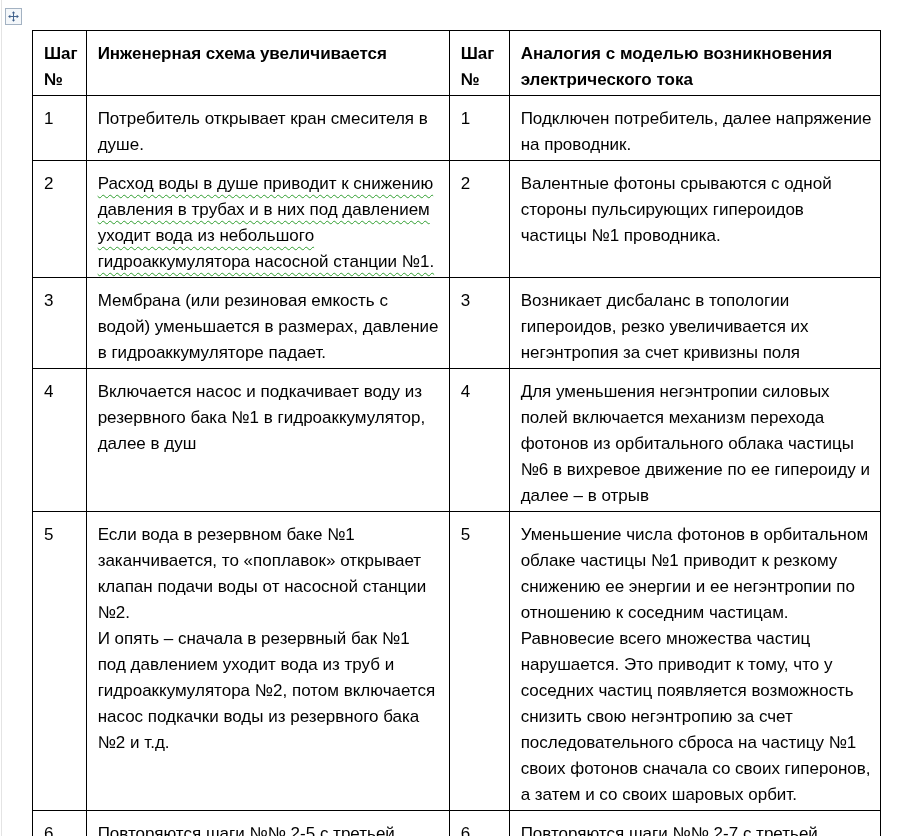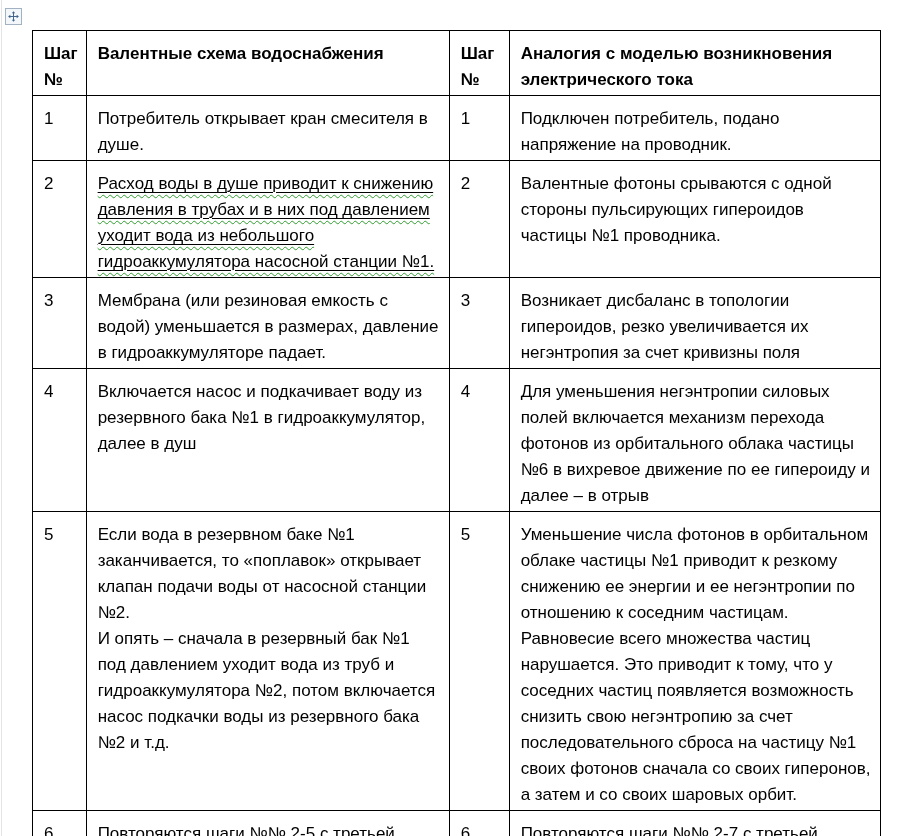--- a/index.html
+++ b/index.html
@@ -47,21 +47,20 @@
   .cell-text { white-space: pre-line; }
   tr.rh { height: 50px; }
   tr.r1 { height: 48px; }
   tr.r2 { height: 103px; }
   tr.r3 { height: 80px; }
   tr.r4 { height: 130px; }
   tr.r5 { height: 285px; }
   tr.r6 { height: 86px; }
   
   .u-solid {
-    text-decoration: underline;
     text-decoration-thickness: 1px;
     text-underline-offset: 3px;
     margin-top: 15px;
   }
   .u-wavy {
     text-decoration: underline wavy var(--squiggle, #2f9e2f) 1px;
     text-underline-offset: 5px;
   }
   
   .move-handle {
@@ -103,31 +102,31 @@
     <table class="cmp">
       <colgroup>
         <col style="width:45px">
         <col style="width:363px">
         <col style="width:60px">
         <col style="width:371px">
       </colgroup>
       <thead>
         <tr class="rh">
           <th class="num">Шаг №</th>
-          <th>Валентные схема водоснабжения</th>
+          <th>Инженерная схема увеличивается</th>
           <th class="num">Шаг №</th>
           <th>Аналогия с моделью возникновения электрического тока</th>
         </tr>
       </thead>
       <tbody>
         <tr class="r1">
           <td class="num">1</td>
           <td><span class="cell-text">Потребитель открывает кран смесителя в душе.</span></td>
           <td class="num">1</td>
-          <td><span class="cell-text">Подключен потребитель, подано напряжение на проводник.</span></td>
+          <td><span class="cell-text">Подключен потребитель, далее напряжение на проводник.</span></td>
         </tr>
         <tr class="r2">
           <td class="num">2</td>
           <td>
             <span class="cell-text u-solid"><span class="u-wavy">Расход воды в душе приводит к снижению давления в трубах и в них под давлением уходит вода из небольшого гидроаккумулятора насосной станции №1.</span></span>
           </td>
           <td class="num">2</td>
           <td><span class="cell-text">Валентные фотоны срываются с одной стороны пульсирующих гипероидов частицы №1 проводника.</span></td>
         </tr>
         <tr class="r3">

